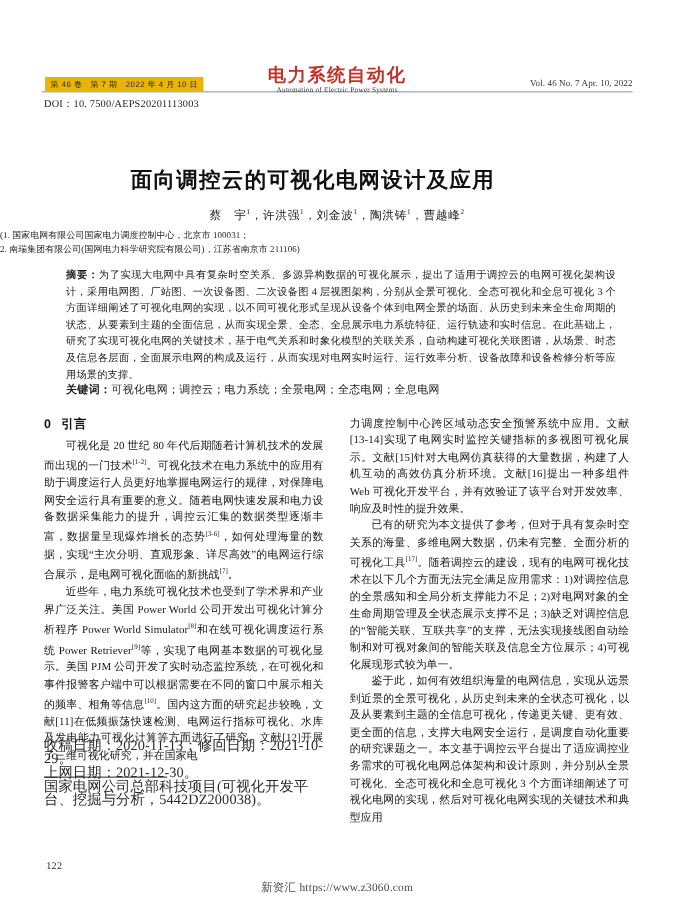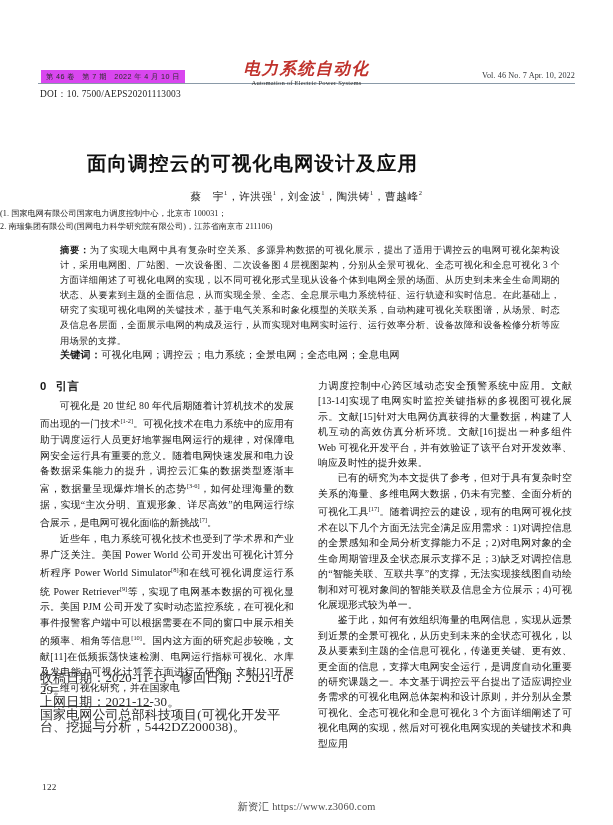--- a/index.html
+++ b/index.html
@@ -37,21 +37,21 @@
     left: 0;
     top: 21px;
     width: 537px;
     height: 1px;
     background: #8a9aa8;
   }
   .vol-badge {
     position: absolute;
     left: 3px;
     top: 8px;
-    background: #d946ef;
+    background: #eab308;
     color: #2b2b2b;
     font-size: 7.2px;
     letter-spacing: 0.4px;
     padding: 2px 5px 2px 5px;
     font-family: "Liberation Sans", sans-serif;
     white-space: nowrap;
     line-height: 9px;
   }
   .vol-right {
     position: absolute;
@@ -68,21 +68,20 @@
     left: 50%;
     top: -2px;
     transform: translateX(-50%);
     text-align: center;
     width: 220px;
   }
   .journal-cn {
     font-family: "Liberation Serif", serif;
     font-size: 16.5px;
     font-weight: bold;
-    font-style: italic;
     color: #c0322c;
     letter-spacing: 1.5px;
     line-height: 18px;
     white-space: nowrap;
   }
   .journal-en {
     font-family: "Liberation Serif", serif;
     font-size: 6.6px;
     color: #333333;
     letter-spacing: 0.2px;
@@ -104,20 +103,21 @@
     position: absolute;
     left: 0;
     top: 150px;
     width: 505px;
     text-align: center;
     font-size: 19.5px;
     font-weight: bold;
     letter-spacing: 1.2px;
     color: #101010;
     font-family: "Liberation Sans", sans-serif;
+    padding-left: 32px;
   }
   .authors {
     position: absolute;
     left: 0;
     top: 189px;
     width: 613px;
     text-align: center;
     font-size: 10.6px;
     color: #1a1a1a;
     letter-spacing: 0.6px;

